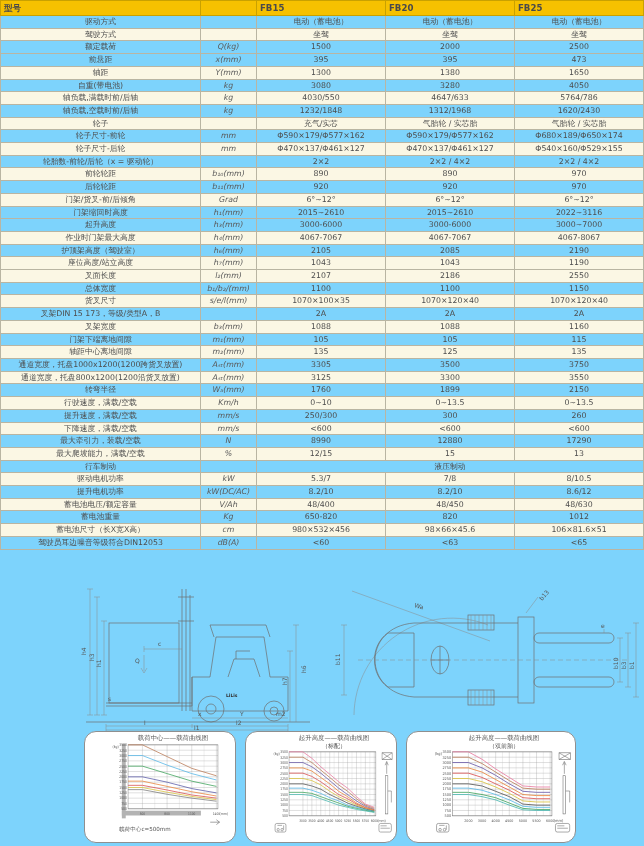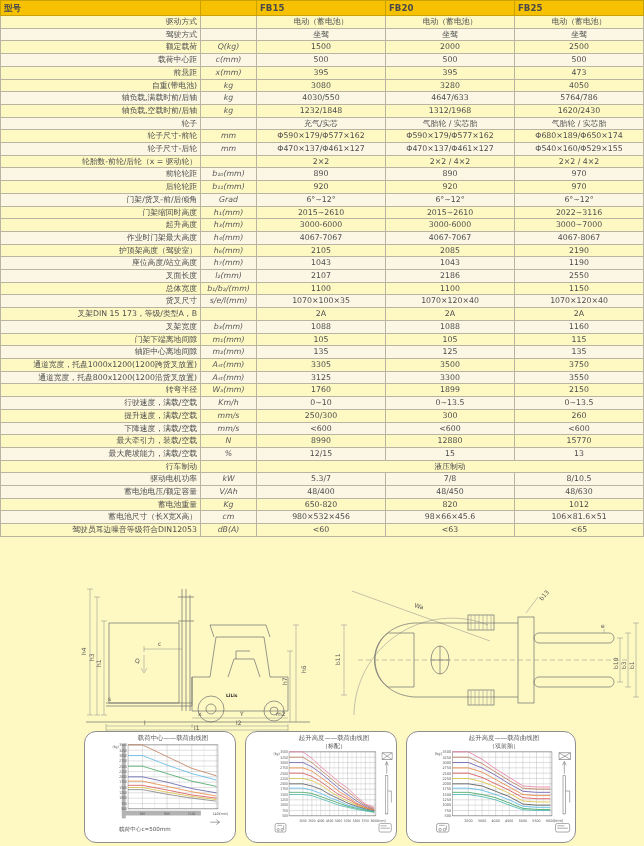--- a/index.html
+++ b/index.html
@@ -1,28 +1,28 @@
 <!DOCTYPE html>
 <html><head>
 <meta charset="utf-8">
 <style>
   html,body{margin:0;padding:0;background:#ffffff;}
-  .page{position:relative;width:644px;height:846px;background:#fef9c3;
+  .page{position:relative;width:644px;height:846px;background:#7dd3fc;
         font-family:"DejaVu Sans","Liberation Sans",sans-serif;color:#4d4d4d;overflow:hidden;}
   
   table.spec{border-collapse:collapse;table-layout:fixed;width:644px;position:absolute;top:0;left:0;}
   table.spec td,table.spec th{border:1px solid #b9b5a2;height:11.7px;line-height:11.7px;
         font-size:7.8px;font-weight:normal;padding:0 3px;overflow:hidden;white-space:nowrap;}
   table.spec col.c-label{width:200px;} table.spec col.c-unit{width:56px;}
   table.spec col.c-v{width:129px;}
   table.spec tr.hdr th{background:#F6C100;height:14px;line-height:14px;font-size:8.6px;
         font-weight:bold;color:#4a4a4a;border-color:#c9a100;}
   table.spec tr.hdr th.model{text-align:left;}
   table.spec tr.hdr th.col{text-align:left;}
-  table.spec td.lab{text-align:right;}
+  table.spec td.lab{text-align:center;}
   table.spec td.unit{text-align:center;font-style:italic;color:#5a5a5a;}
   table.spec td.val{text-align:center;}
   table.spec tr.alt td{background:#FBF7E4;}
   
   .drawings{position:absolute;top:585px;left:0;width:644px;height:146px;}
   .drawings svg{position:absolute;top:0;}
   .dwg-line{stroke:#6f6f6f;stroke-width:0.7;fill:none;}
   .dim-line{stroke:#8a8a8a;stroke-width:0.5;fill:none;}
   .dim-txt{font-size:6px;fill:#555;}
   .brand-txt{font-size:4.5px;fill:#333;font-weight:bold;}
@@ -71,34 +71,34 @@
           <td class="val">坐驾</td>
           <td class="val">坐驾</td>
         </tr>
         <tr>
           <td class="lab">额定载荷</td>
           <td class="unit">Q(kg)</td>
           <td class="val">1500</td>
           <td class="val">2000</td>
           <td class="val">2500</td>
         </tr>
-        <tr class="alt">
-          <td class="lab">载荷中心距</td>
-          <td class="unit">c(mm)</td>
-          <td class="val">500</td>
-          <td class="val">500</td>
-          <td class="val">500</td>
-        </tr>
         <tr>
           <td class="lab">前悬距</td>
           <td class="unit">x(mm)</td>
           <td class="val">395</td>
           <td class="val">395</td>
           <td class="val">473</td>
         </tr>
+        <tr class="alt">
+          <td class="lab">轴距</td>
+          <td class="unit">Y(mm)</td>
+          <td class="val">1300</td>
+          <td class="val">1380</td>
+          <td class="val">1650</td>
+        </tr>
         <tr>
           <td class="lab">自重(带电池)</td>
           <td class="unit">kg</td>
           <td class="val">3080</td>
           <td class="val">3280</td>
           <td class="val">4050</td>
         </tr>
         <tr class="alt">
           <td class="lab">轴负载,满载时前/后轴</td>
           <td class="unit">kg</td>
@@ -286,40 +286,47 @@
           <td class="unit">mm/s</td>
           <td class="val">&lt;600</td>
           <td class="val">&lt;600</td>
           <td class="val">&lt;600</td>
         </tr>
         <tr>
           <td class="lab">最大牵引力，装载/空载</td>
           <td class="unit">N</td>
           <td class="val">8990</td>
           <td class="val">12880</td>
-          <td class="val">15770</td>
+          <td class="val">17290</td>
         </tr>
         <tr class="alt">
           <td class="lab">最大爬坡能力，满载/空载</td>
           <td class="unit">%</td>
           <td class="val">12/15</td>
           <td class="val">15</td>
           <td class="val">13</td>
         </tr>
         <tr>
           <td class="lab">行车制动</td>
           <td class="unit"></td>
           <td class="val" colspan="3">液压制动</td>
         </tr>
         <tr class="alt">
           <td class="lab">驱动电机功率</td>
           <td class="unit">kW</td>
           <td class="val">5.3/7</td>
           <td class="val">7/8</td>
           <td class="val">8/10.5</td>
+        </tr>
+        <tr>
+          <td class="lab">提升电机功率</td>
+          <td class="unit">kW(DC/AC)</td>
+          <td class="val">8.2/10</td>
+          <td class="val">8.2/10</td>
+          <td class="val">8.6/12</td>
         </tr>
         <tr class="alt">
           <td class="lab">蓄电池电压/额定容量</td>
           <td class="unit">V/Ah</td>
           <td class="val">48/400</td>
           <td class="val">48/450</td>
           <td class="val">48/630</td>
         </tr>
         <tr>
           <td class="lab">蓄电池重量</td>

